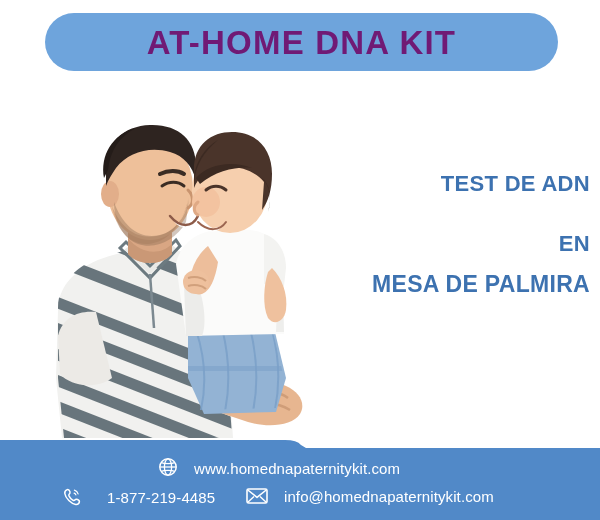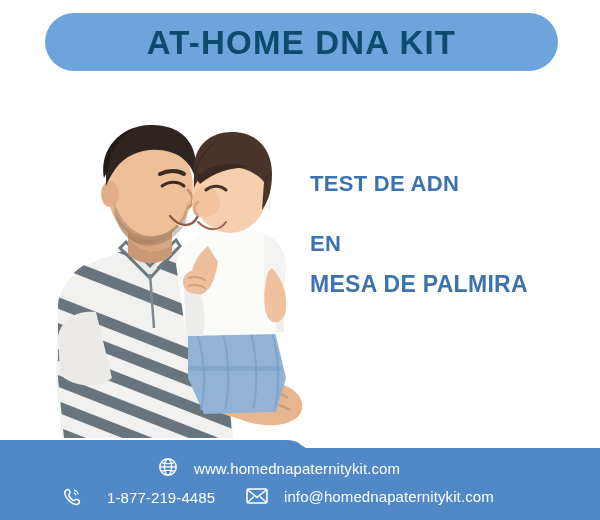--- a/index.html
+++ b/index.html
@@ -24,21 +24,21 @@
     width: 513px;
     height: 58px;
     background: #6ea4dc;
     border-radius: 29px;
     display: flex;
     align-items: center;
     justify-content: center;
     box-sizing: border-box;
   }
   .title-text {
-    color: #0c4a6e;
+    color: #701a75;
     font-size: 33px;
     font-weight: bold;
     letter-spacing: 1.2px;
     line-height: 1;
     white-space: nowrap;
     font-family: "Liberation Sans", sans-serif;
   }
 
   
   .photo {
@@ -49,21 +49,21 @@
     height: 380px;
   }
   .photo svg { display: block; }
 
   
   .headline-block {
     position: absolute;
     left: 310px;
     top: 160px;
     width: 280px;
-    text-align: left;
+    text-align: right;
   }
   .headline-line {
     color: #3d72b0;
     font-size: 22px;
     font-weight: bold;
     letter-spacing: 0.3px;
     line-height: 1;
     white-space: nowrap;
     font-family: "Liberation Sans", sans-serif;
   }

